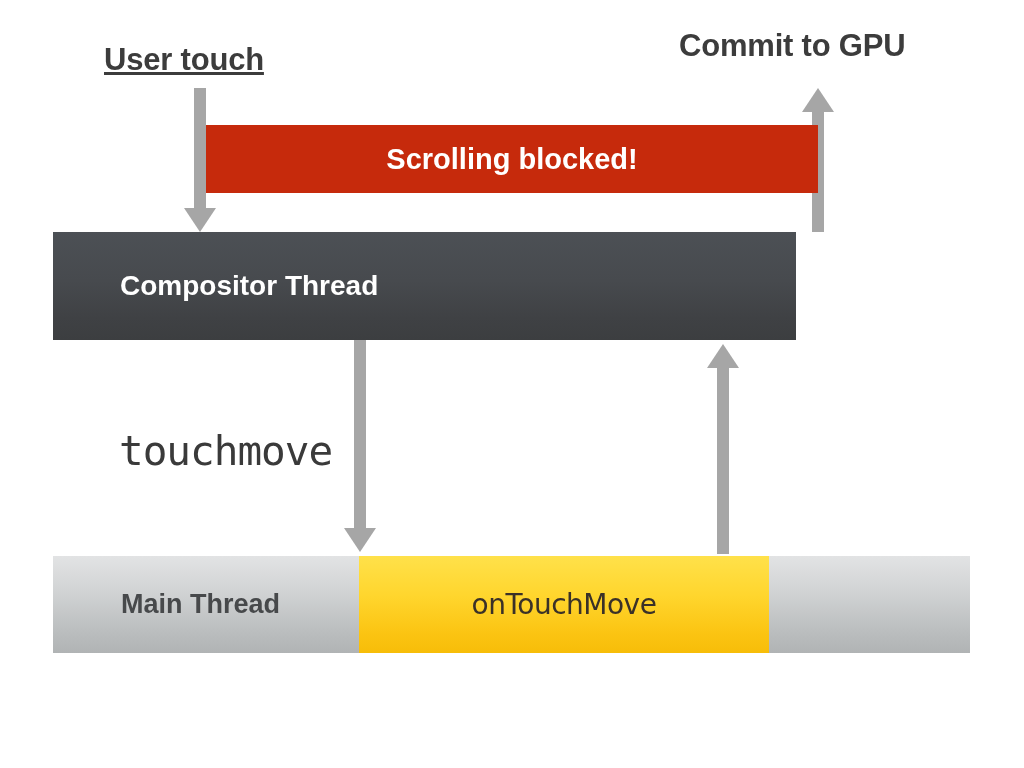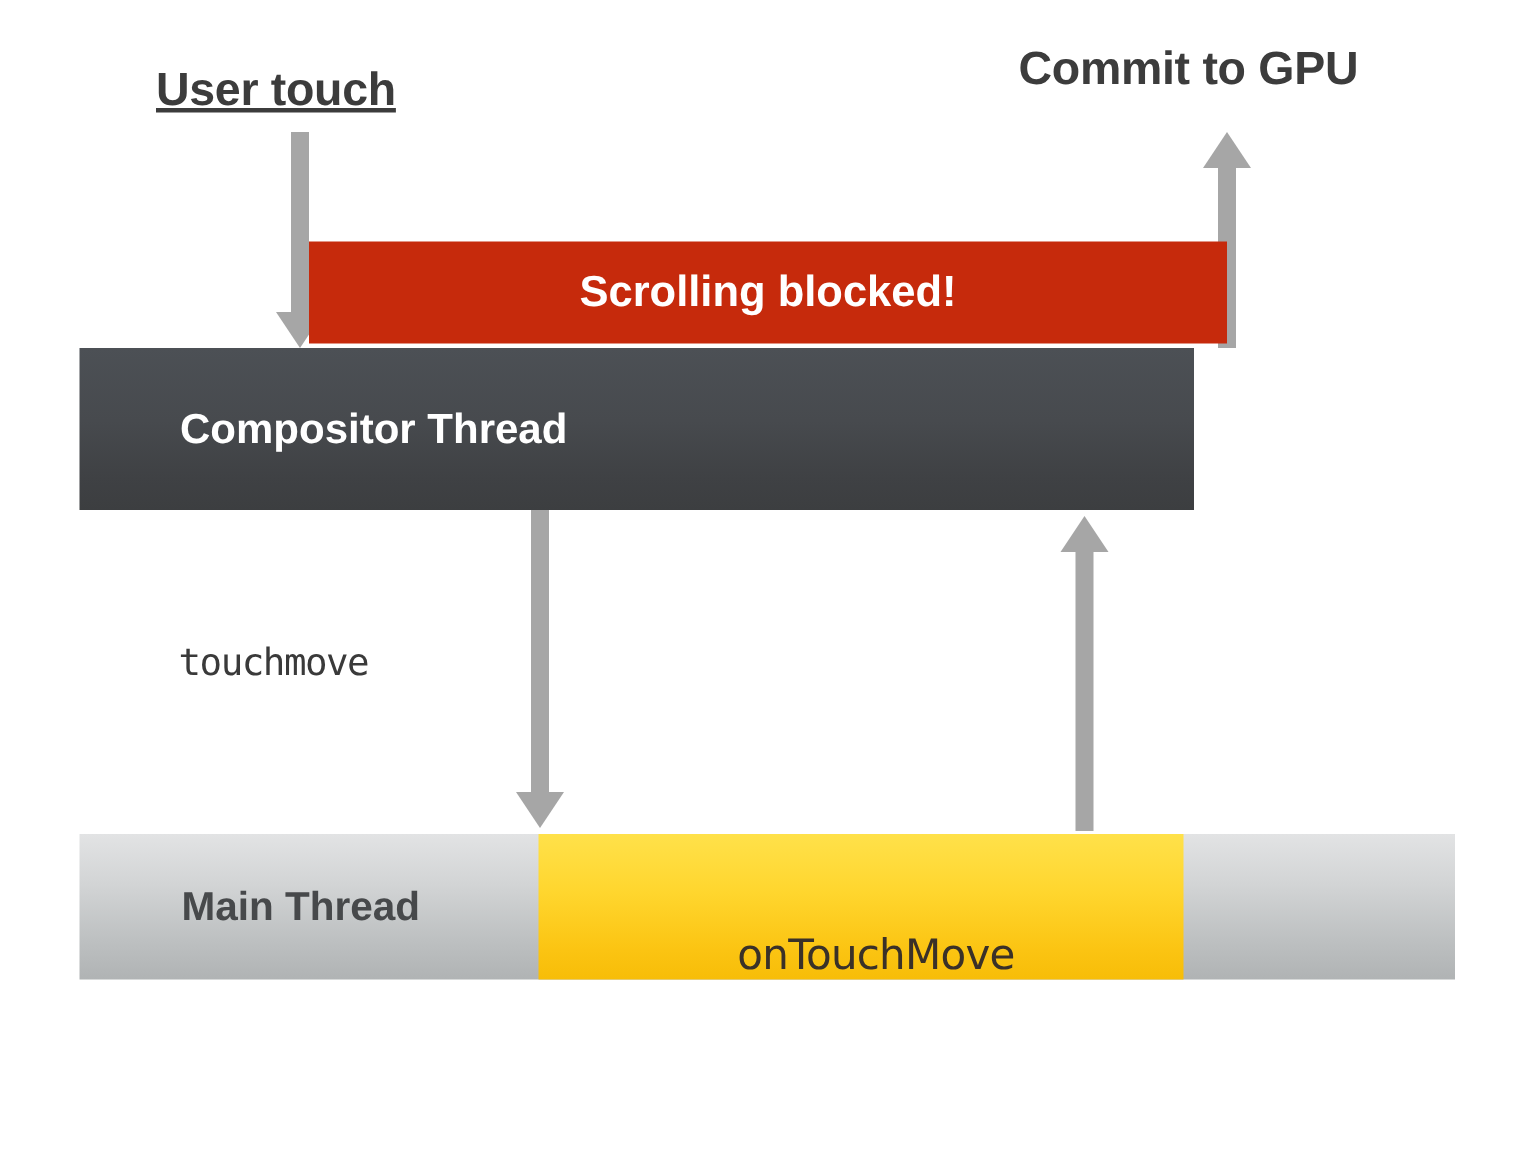--- a/index.html
+++ b/index.html
@@ -69,21 +69,20 @@
   #blocked-bar {
     position: absolute;
     left: 206px;
     top: 125px;
     width: 612px;
     height: 68px;
     background: #c62a0c;
     display: flex;
     align-items: center;
     justify-content: center;
-    margin-top: 36px;
   }
   #blocked-bar-label {
     font-family: "Liberation Sans", sans-serif;
     font-weight: bold;
     font-size: 29px;
     color: #ffffff;
     letter-spacing: 0px;
   }
 
   
@@ -104,21 +103,21 @@
     color: #ffffff;
     margin-left: 67px;
   }
 
   
   #touchmove-label {
     position: absolute;
     left: 119px;
     top: 427px;
     font-family: "DejaVu Sans Mono", "Liberation Mono", monospace;
-    font-size: 25px;
+    font-size: 41px;
     color: #3a3a3a;
     white-space: nowrap;
     letter-spacing: -1px;
   }
 
   
   #mainthread-bar {
     position: absolute;
     left: 53px;
     top: 556px;
@@ -138,23 +137,22 @@
 
   
   #ontouchmove-block {
     position: absolute;
     left: 359px;
     top: 556px;
     width: 410px;
     height: 97px;
     background: linear-gradient(to bottom, #ffe14a 0%, #ffd62e 40%, #fbc412 80%, #f7bd08 100%);
     display: flex;
-    align-items: flex-end;
+    align-items: center;
     justify-content: center;
-    padding-left: 20px;
   }
   #ontouchmove-label {
     font-family: "DejaVu Sans", "Liberation Sans", sans-serif;
     font-size: 28px;
     color: #3a3128;
     letter-spacing: -0.5px;
   }
 
   
   #measure {

